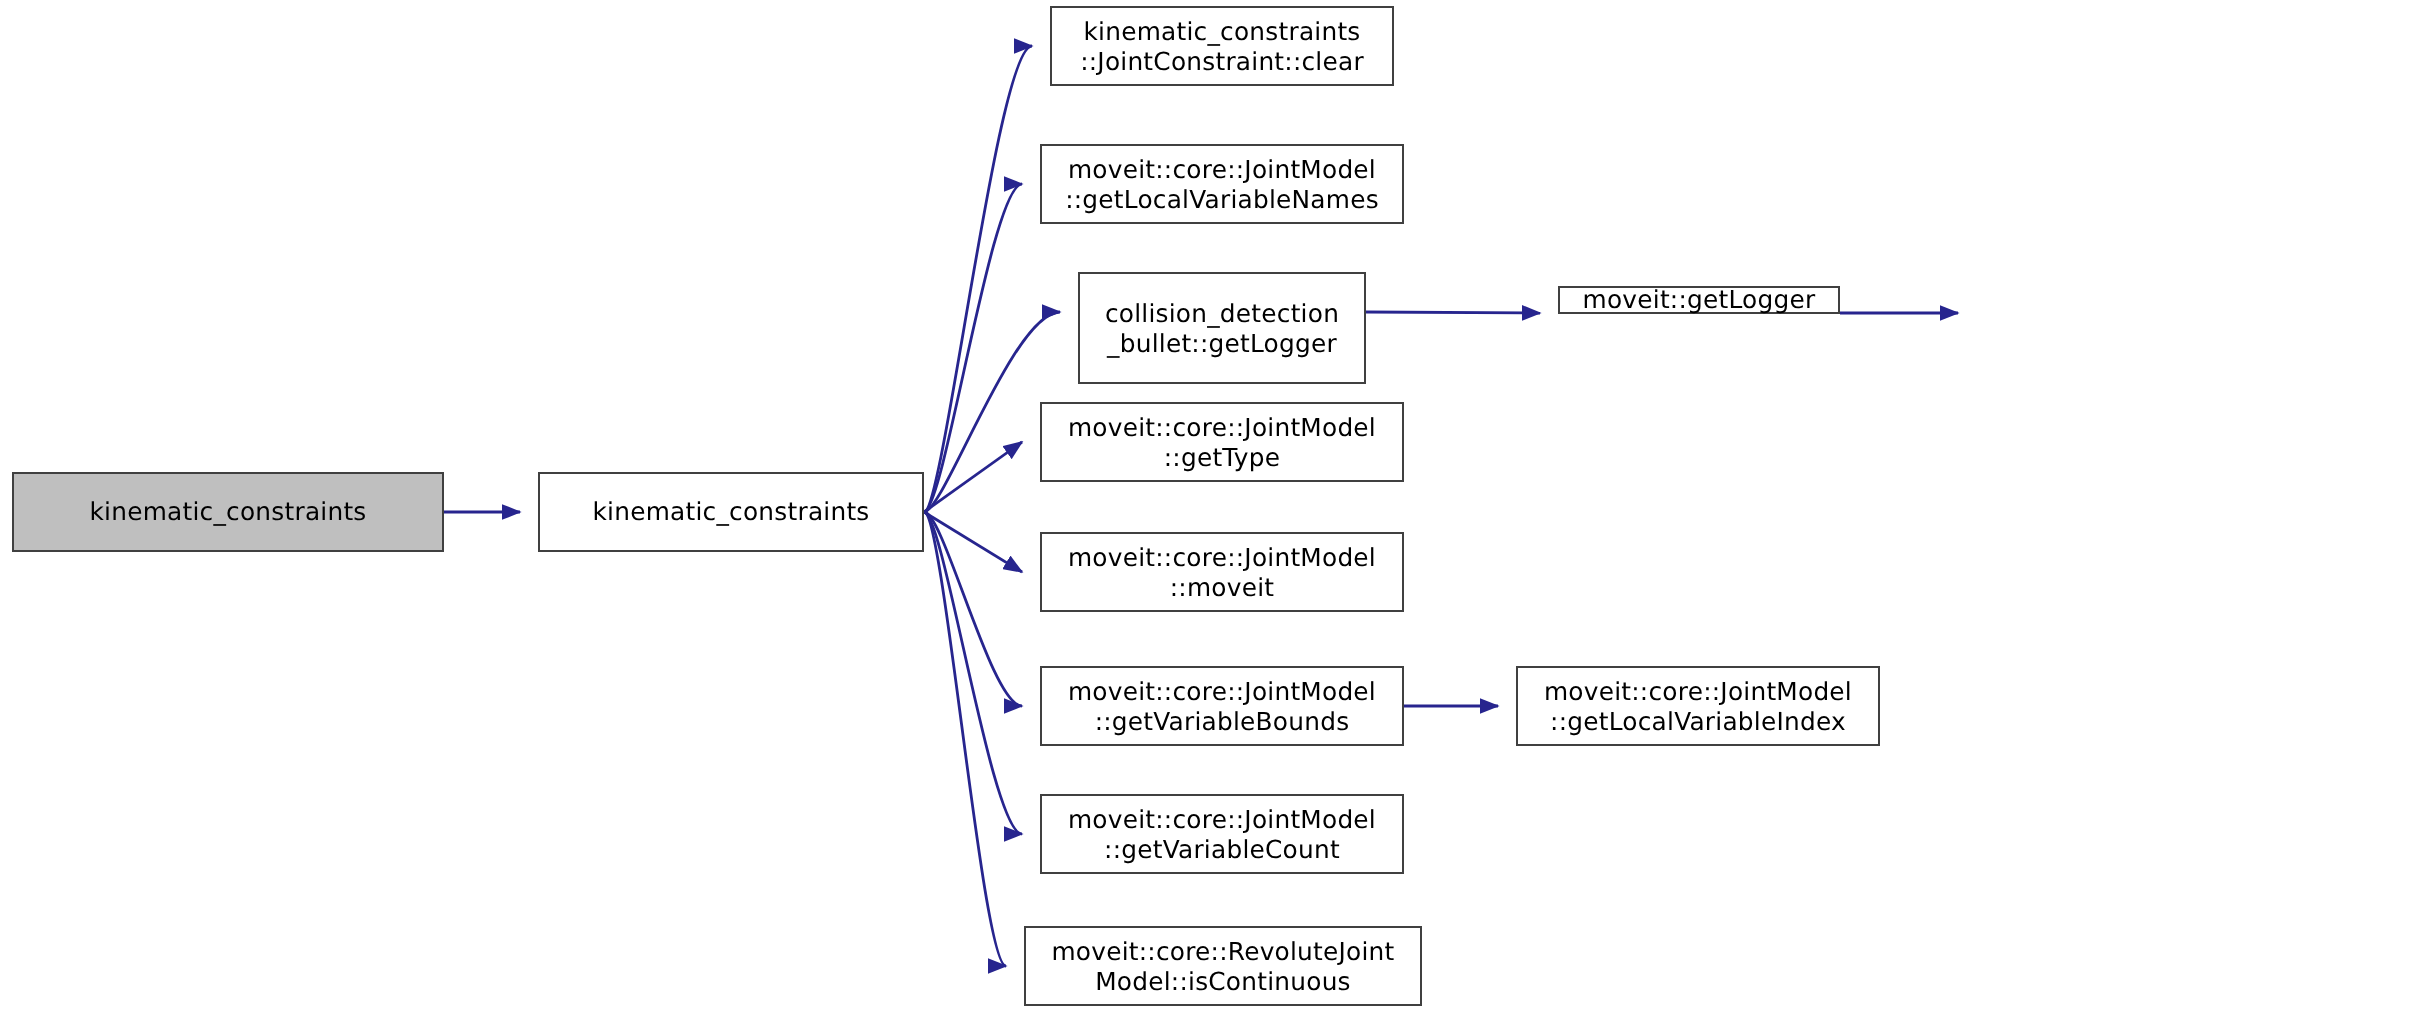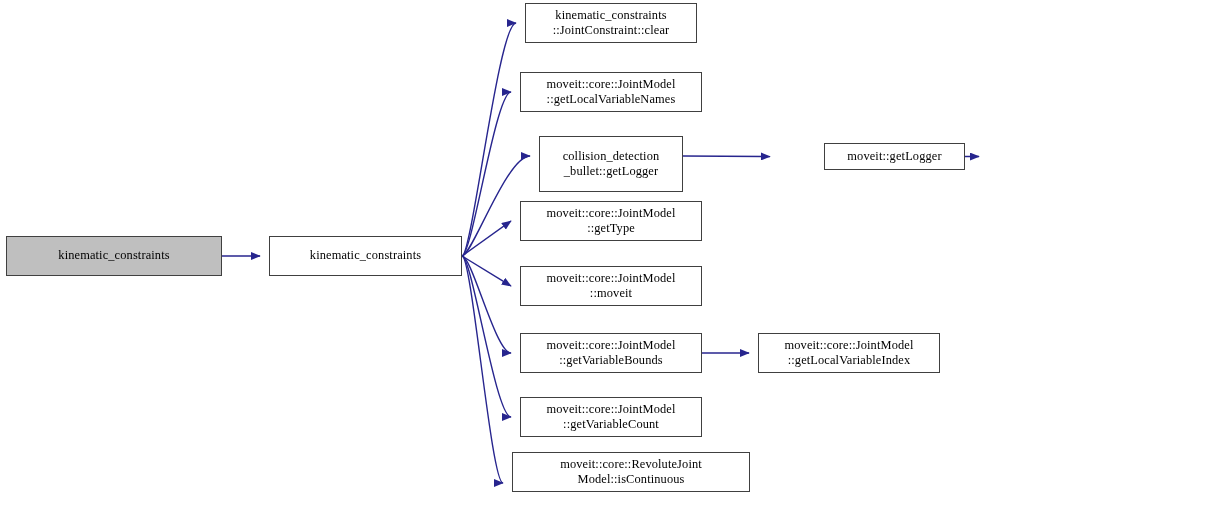--- a/index.html
+++ b/index.html
@@ -33,21 +33,20 @@
     color: #000000;
     font-size: 12.4px;
     line-height: 15.2px;
     letter-spacing: 0.01em;
     text-align: right;
     display: flex;
     flex-direction: column;
     align-items: center;
     justify-content: center;
     white-space: pre;
-    font-family: Liberation Serif, serif;
   }
   .node.current {
     background: #bfbfbf;
     border: 1px solid #404040;
   }
   .node .ln {
     display: block;
   }
 </style>
 </head>
@@ -113,26 +112,26 @@
   <div class="node" style="left: 520px; top: 333px; width: 182px; height: 40px;">
     <span class="ln">moveit::core::JointModel</span>
     <span class="ln">::getVariableBounds</span>
   </div>
 
   <div class="node" style="left: 520px; top: 397px; width: 182px; height: 40px;">
     <span class="ln">moveit::core::JointModel</span>
     <span class="ln">::getVariableCount</span>
   </div>
 
-  <div class="node" style="left: 512px; top: 452px; width: 238px; height: 40px;">
+  <div class="node" style="left: 512px; top: 463px; width: 199px; height: 40px;">
     <span class="ln">moveit::core::RevoluteJoint</span>
     <span class="ln">Model::isContinuous</span>
   </div>
 
-  <div class="node" style="left: 824px; top: 143px; width: 141px; height: 27px;">
+  <div class="node" style="left: 779px; top: 143px; width: 141px; height: 14px;">
     <span class="ln">moveit::getLogger</span>
   </div>
 
 
   <div class="node" style="left: 758px; top: 333px; width: 182px; height: 40px;">
     <span class="ln">moveit::core::JointModel</span>
     <span class="ln">::getLocalVariableIndex</span>
   </div>
 
 </div>

